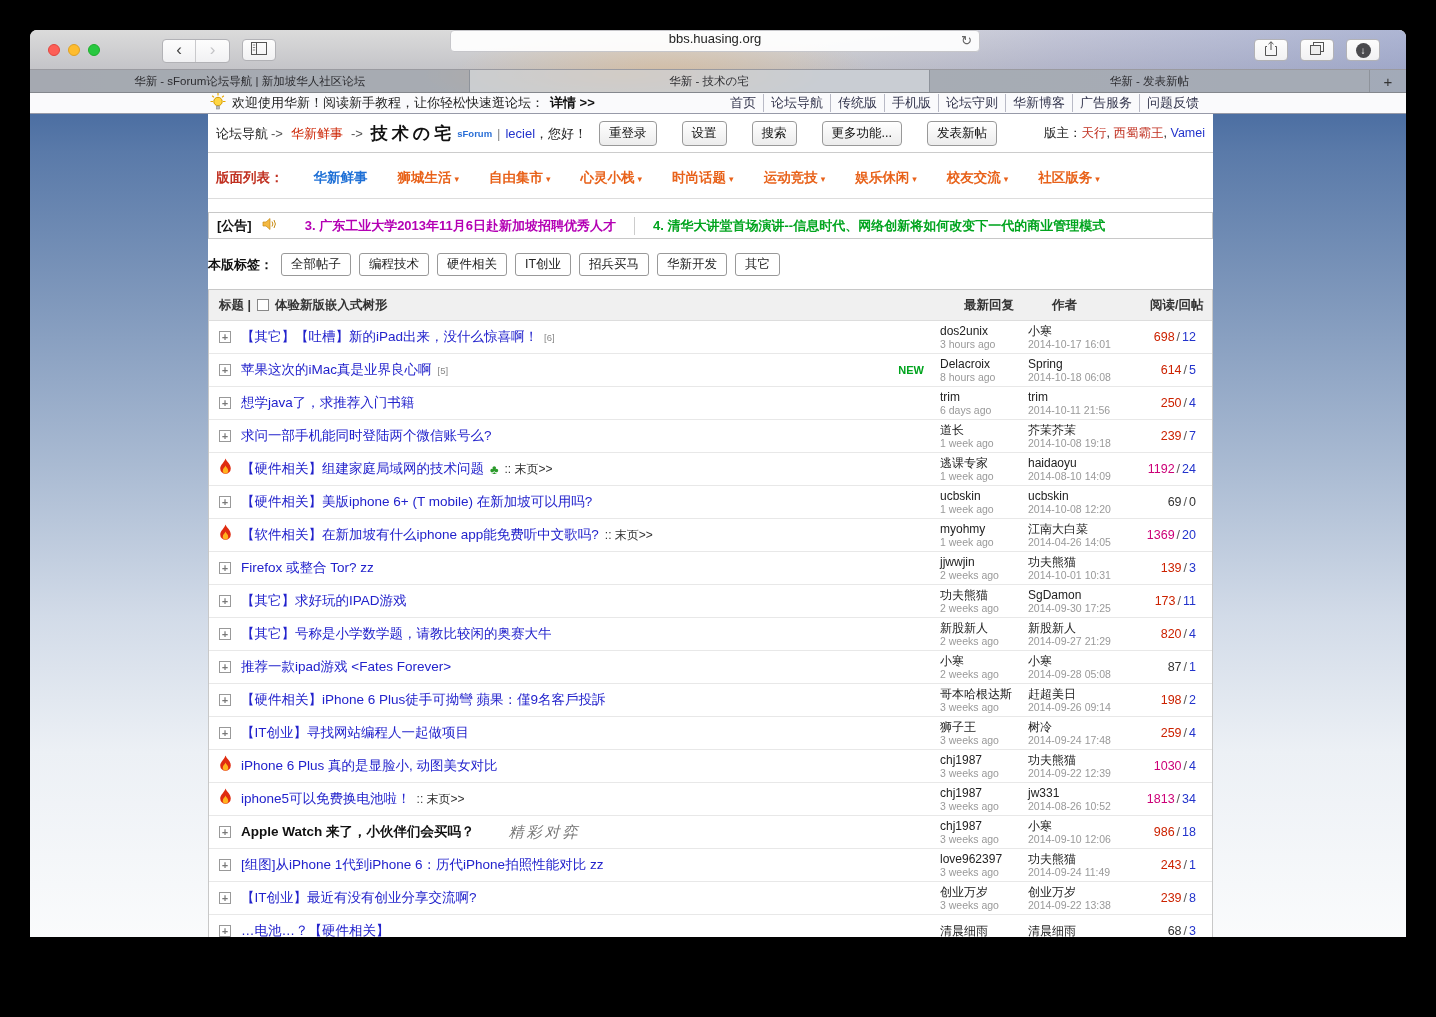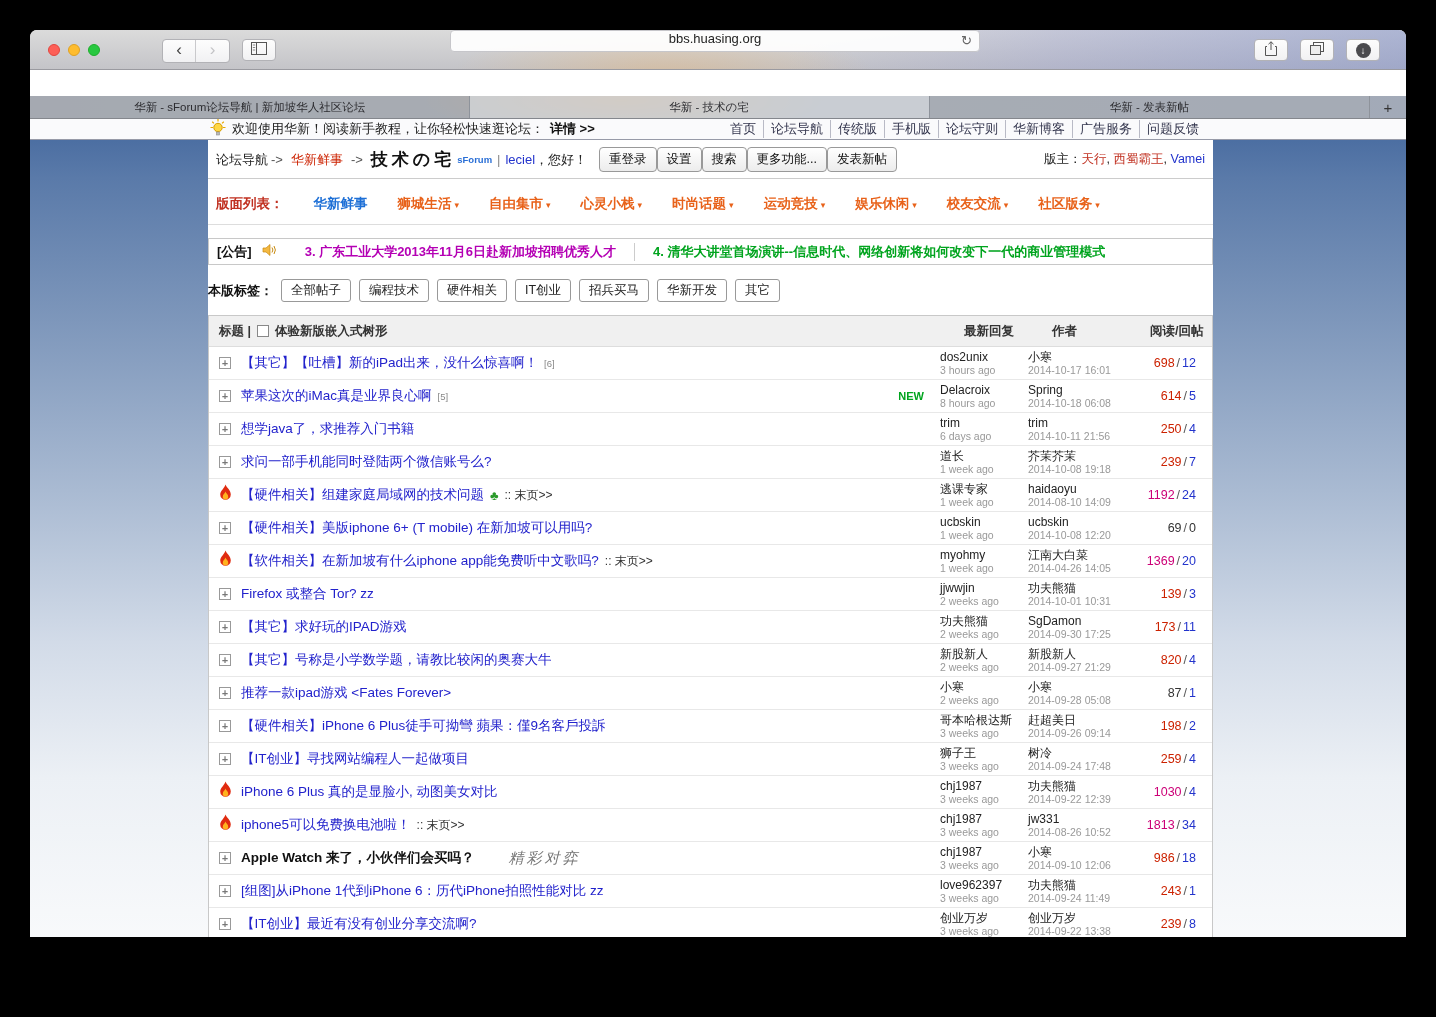--- a/index.html
+++ b/index.html
@@ -37,21 +37,21 @@
   .reload { position:absolute; right:7px; top:2px; font-size:13px; color:#666; }
   .right-cluster { position:absolute; right:26px; top:9px; display:flex; gap:12px; }
   .dl-circle { width:15px; height:15px; border-radius:50%; background:#4a4a4e; color:#fff;
                font-size:10px; line-height:15px; text-align:center; font-weight:bold; }
 
   
   .tabbar { height:23px; display:flex;
     background:
       radial-gradient(280px 50px at 43% 20%, rgba(255,160,50,.75), rgba(255,160,50,0) 72%),
       linear-gradient(90deg,#99a0ab,#a8aeb6 40%,#9aa8c0 100%);
-    border-bottom:1px solid #84878d;margin-top:26px; }
+    border-bottom:1px solid #84878d; }
   .tab-strip { display:flex; flex:1; }
   .tab { flex:1; display:flex; align-items:center; justify-content:center;
          font-size:11.5px; color:#2c2c30; background:rgba(168,172,178,.78);
          border-right:1px solid #8e939b; overflow:hidden; white-space:nowrap; }
   .tab.active { background:rgba(206,209,214,.88);padding-left:19px; }
   .newtab-btn { width:36px; display:flex; align-items:center; justify-content:center;
                 font-size:15px; color:#333; background:rgba(168,172,178,.6); }
 
   
   .page { height:844px; position:relative; overflow:hidden;
@@ -69,21 +69,21 @@
   .content { width:1005px; margin-left:178px; background:#fff; min-height:815px; padding:2px 0 30px; }
 
   
   .crumbbar { display:flex; align-items:center; padding:5px 8px 6px; border-bottom:1px solid #ccc; font-size:13px; color:#222; }
   .crumb-sec { color:#cc2200; margin:0 5px; }
   .crumb-arrow { color:#555; margin:0 3px; }
   .board-title { font-size:17px; font-weight:bold; letter-spacing:4px; color:#111; margin:0 2px 0 5px; }
   .sforum { color:#2a6fd6; font-size:9.5px; vertical-align:super; font-weight:bold; }
   .greet-sep { color:#888; margin:0 5px; }
   .username { color:#2233cc; }
-  .hbtns { display:flex; gap:0; margin-left:12px; }
+  .hbtns { display:flex; gap:25px; margin-left:12px; }
   .hbtn { border:1px solid #999; border-radius:4px; background:linear-gradient(#fff,#ececec);
           padding:3px 9px; font-size:12.5px; color:#111; white-space:nowrap; }
   .mods { margin-left:auto; font-size:12.5px; color:#222; white-space:nowrap; }
 
   
   .catrow { display:flex; align-items:flex-end; gap:30px; padding:16px 8px 11px; border-bottom:1px solid #ddd;
             font-size:13.5px; font-weight:bold; }
   .catlabel { color:#c03020; }
   .catitem { white-space:nowrap; }
   .catitem .arr { font-size:9px; margin-left:3px; }

